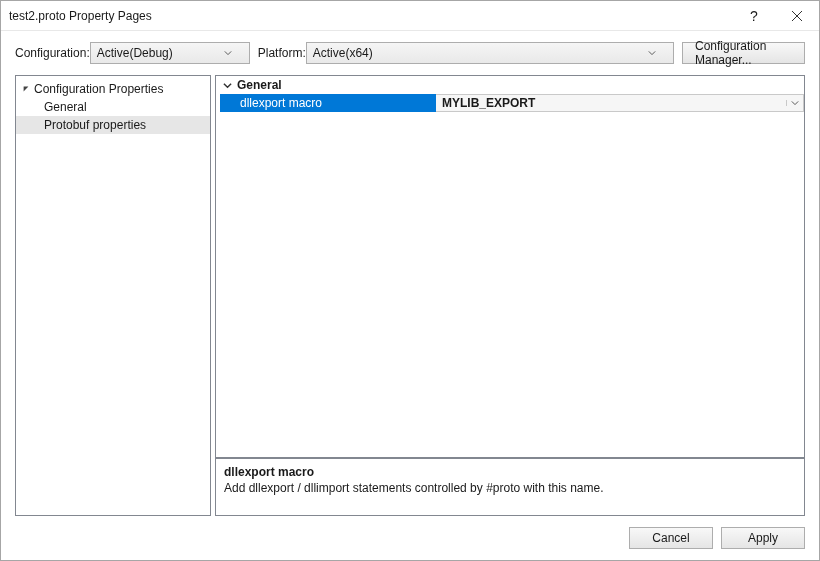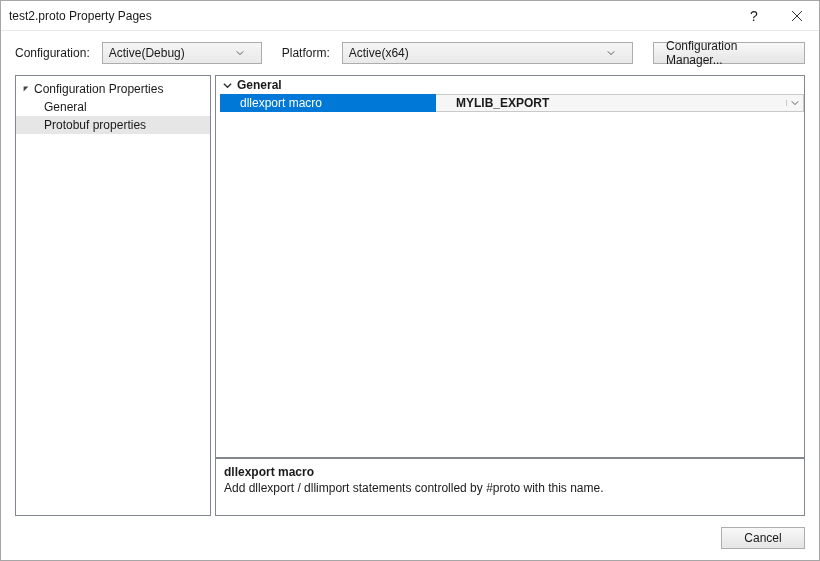--- a/index.html
+++ b/index.html
@@ -40,21 +40,21 @@
     justify-content: center;
     cursor: default;
   }
   .titlebar .winbtn svg { stroke: #333; stroke-width: 1; }
   .titlebar .winbtn.help { font-size: 14px; width: 40px; }
   
   .configbar {
     height: 44px;
     display: flex;
     align-items: center;
-    gap: 12px;
+    gap: 0;
     padding: 0 14px;
   }
   .configbar label {
     font-size: 12px;
   }
   .combo {
     height: 22px;
     border: 1px solid #adadad;
     background: linear-gradient(#f5f5f5,#e9e9e9);
     display: flex;
@@ -158,21 +158,21 @@
     color: #fff;
     padding-left: 20px;
     display: flex;
     align-items: center;
     margin-left: 4px;
   }
   .pg-row .value {
     flex: 1;
     display: flex;
     align-items: center;
-    padding-left: 20px;
+    padding-left: 6px;
     font-weight: bold;
     background: #f6f6f6;
     border: 1px solid #c9c9c9;
     border-left: none;
   }
   .pg-row .dropbtn {
     width: 17px;
     display: flex;
     align-items: center;
     justify-content: center;
@@ -230,21 +230,21 @@
     </div>
     <label style="margin-left:8px">Platform:</label>
     <div class="combo" style="flex:1">
       <span>Active(x64)</span>
       <span class="caret">
         <svg viewBox="0 0 10 6">
             <path d="M1 1 L5 5 L9 1" fill="none" stroke="#555" stroke-width="1.2"></path>
           </svg>
       </span>
     </div>
-    <div class="btn" style="width:152px; justify-content:center; margin-left:8px">Configuration Manager...</div>
+    <div class="btn" style="width:123px; justify-content:center; margin-left:8px">Configuration Manager...</div>
   </div>
 
   <div class="mainrow">
 
     <div class="tree">
       <div class="node">
         <span class="expander">
           <svg viewBox="0 0 10 10">
               <path d="M2 2 L8 2 L2 8 Z" fill="#444"></path>
             </svg>
@@ -287,15 +287,16 @@
       <div class="descbox-wrap">
         <div class="dt">dllexport macro</div>
         <div>Add dllexport / dllimport statements controlled by #proto with this name.</div>
       </div>
 
     </div>
   </div>
 
   <div class="footer">
     <div class="btn">Cancel</div>
+    <div class="btn">Apply</div>
   </div>
 
 </div>
 
 </body></html>

